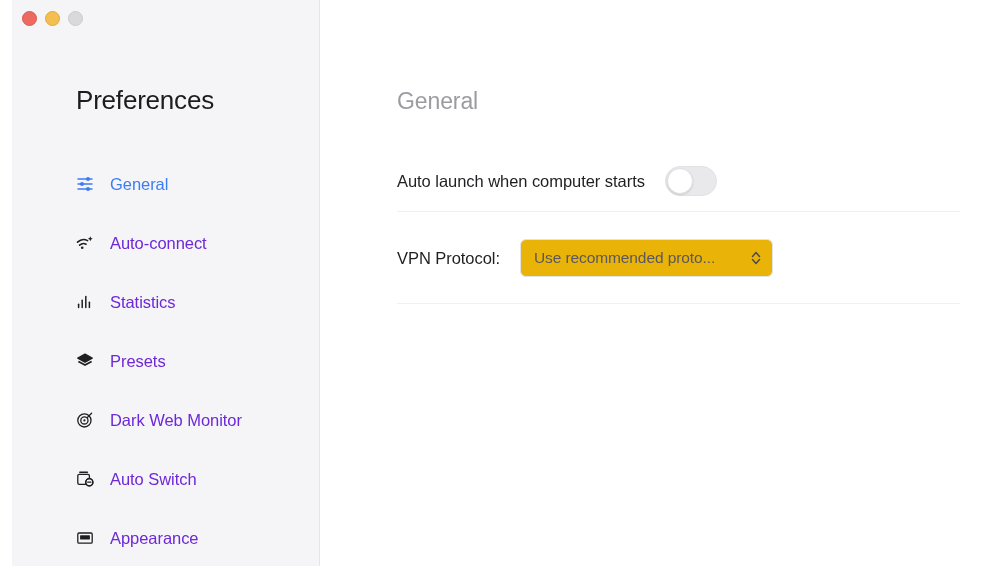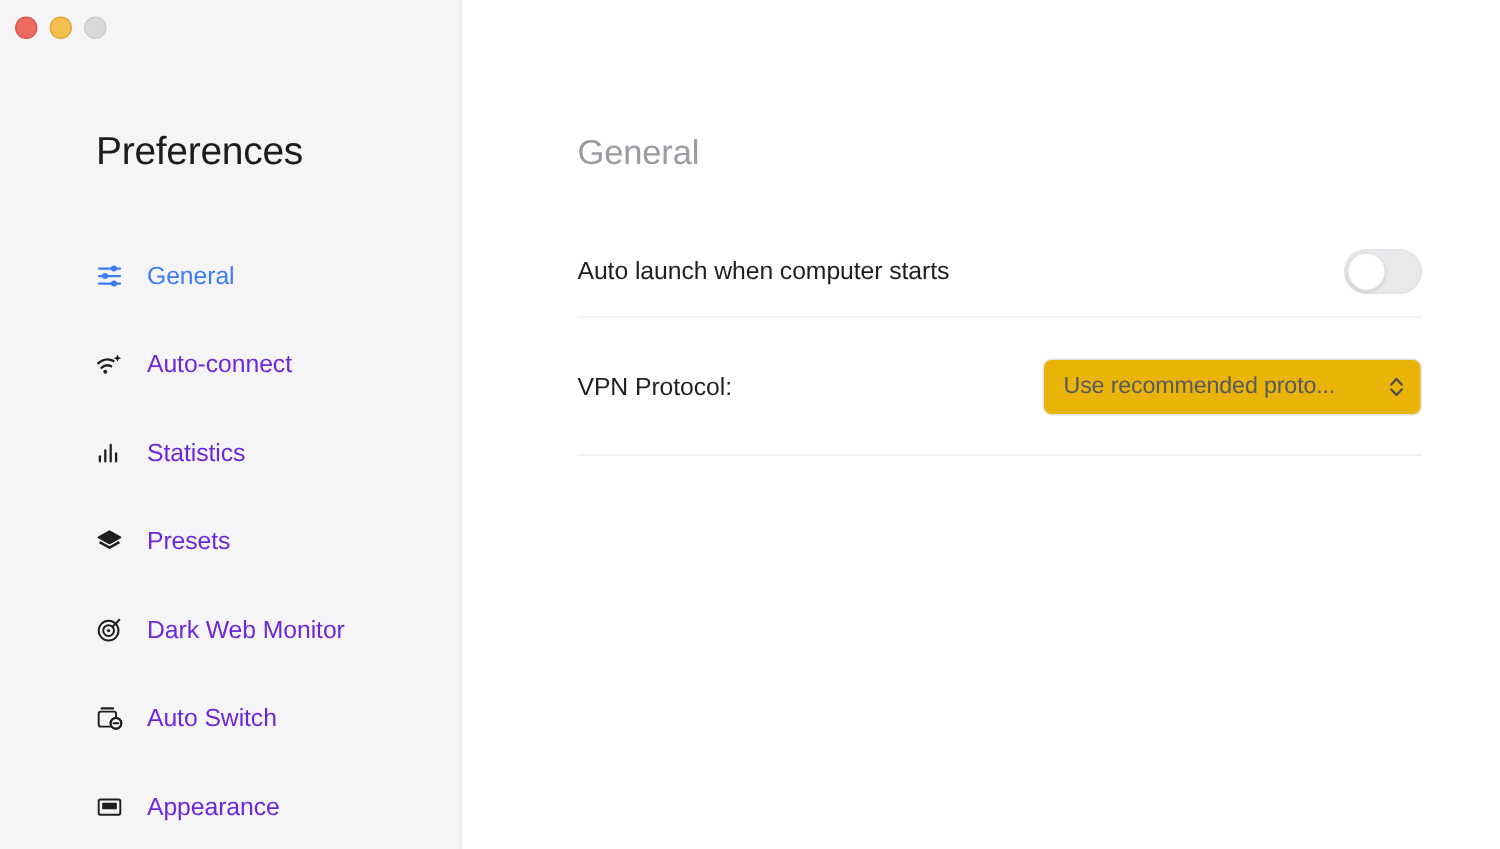--- a/index.html
+++ b/index.html
@@ -17,20 +17,21 @@
     -webkit-font-smoothing: antialiased;
   }
 
   .window {
     position: relative;
     width: 1000px;
     height: 566px;
     display: flex;
     background: #ffffff;
     overflow: hidden;
+    padding-left: 12px;
   }
 
   
   .sidebar {
     position: relative;
     width: 308px;
     height: 566px;
     flex: 0 0 308px;
     background: #f5f5f7;
     border-right: 1px solid #e6e6e9;
@@ -125,21 +126,21 @@
     position: absolute;
     top: 150px;
     left: 77px;
     width: 563px;
   }
 
   .row {
     position: relative;
     display: flex;
     align-items: flex-start;
-    justify-content: space-between;
+    justify-content: flex-start;
     border-bottom: 1px solid #f0f0f2;
   }
   .row.no-rule { border-bottom: none; }
 
   .row-texts { padding-right: 20px; }
 
   .row-title {
     font-size: 16.5px;
     color: #1f1f22;
     letter-spacing: -0.05px;

